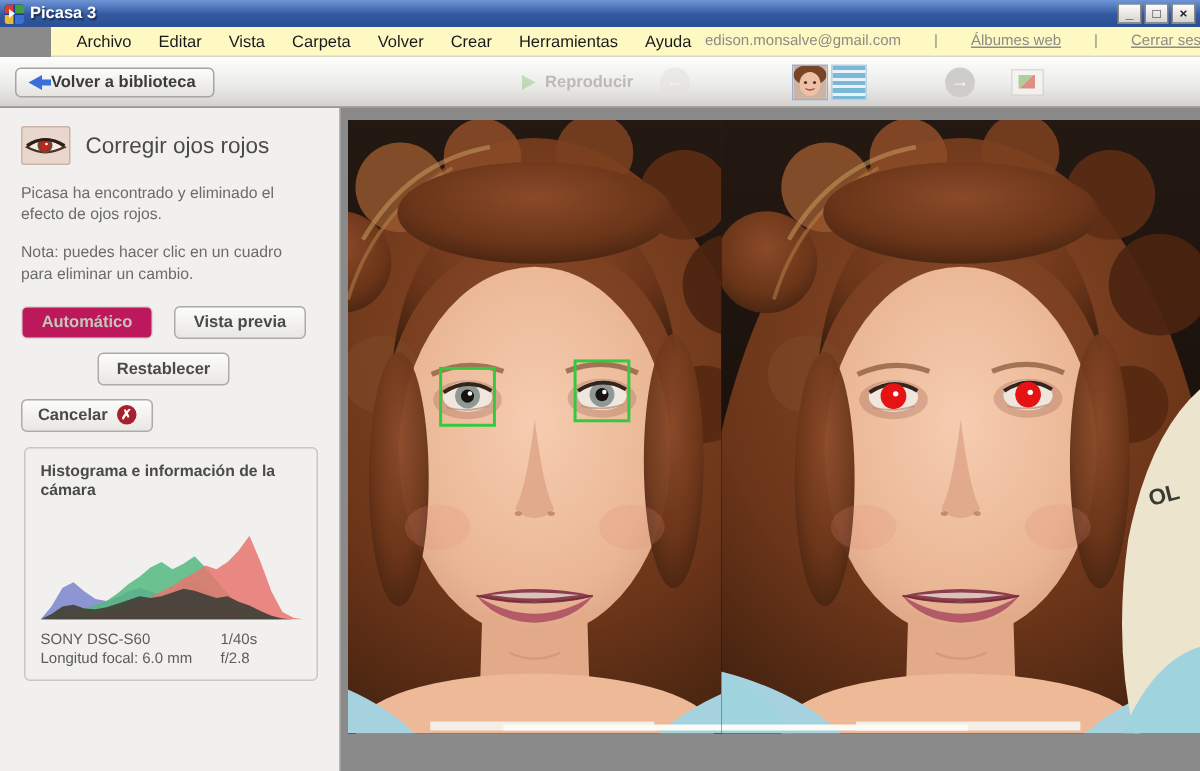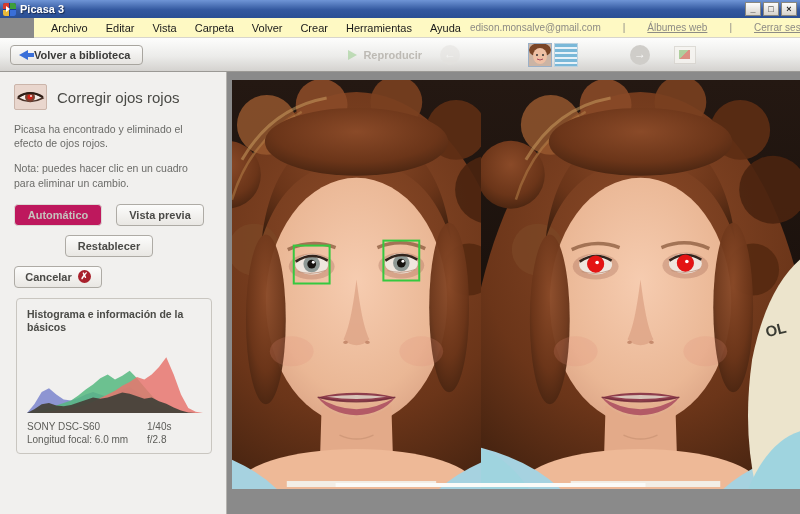--- a/index.html
+++ b/index.html
@@ -186,21 +186,21 @@
           </div>
           <div class="btn-row">
             <button class="pbtn">
               <span>Cancelar</span>
               <span class="mini-badge badge-x">✗</span>
             </button>
           </div>
         </div>
 
         <div class="hist-box">
-          <div class="hist-title">Histograma e información de la básicos</div>
+          <div class="hist-title">Histograma e información de la cámara</div>
           <svg id="hist-svg" class="hist-chart" width="176" height="62">
               <polygon points="0,62 0.0,62.0 7.3,53.3 14.7,40.9 22.0,37.2 29.3,43.4 36.7,48.4 44.0,49.6 51.3,47.1 58.7,43.4 66.0,40.9 73.3,43.4 80.7,45.9 88.0,43.4 95.3,38.4 102.7,36.0 110.0,40.9 117.3,47.1 124.7,53.3 132.0,57.0 139.3,59.5 146.7,60.8 154.0,61.4 161.3,62.0 168.7,62.0 176.0,62.0 176,62" fill="#7b85cc" fill-opacity="0.85"></polygon>
               <polygon points="0,62 0.0,62.0 7.3,61.4 14.7,59.5 22.0,57.0 29.3,54.6 36.7,52.1 44.0,49.6 51.3,44.6 58.7,38.4 66.0,33.5 73.3,27.3 80.7,23.6 88.0,28.5 95.3,24.8 102.7,19.8 110.0,27.3 117.3,36.0 124.7,44.6 132.0,52.1 139.3,56.4 146.7,58.9 154.0,60.8 161.3,61.4 168.7,62.0 176.0,62.0 176,62" fill="#55b97f" fill-opacity="0.85"></polygon>
               <polygon points="0,62 0.0,62.0 7.3,62.0 14.7,61.4 22.0,60.8 29.3,59.5 36.7,58.3 44.0,57.0 51.3,55.8 58.7,53.3 66.0,50.8 73.3,47.1 80.7,43.4 88.0,39.7 95.3,34.7 102.7,31.0 110.0,26.0 117.3,28.5 124.7,23.6 132.0,16.1 139.3,6.2 146.7,23.6 154.0,43.4 161.3,57.0 168.7,60.8 176.0,62.0 176,62" fill="#e8756e" fill-opacity="0.85"></polygon>
               <polygon points="0,62 0.0,62.0 7.3,58.3 14.7,53.3 22.0,52.1 29.3,54.6 36.7,55.2 44.0,53.9 51.3,51.5 58.7,49.0 66.0,46.5 73.3,47.7 80.7,46.5 88.0,44.0 95.3,41.5 102.7,42.8 110.0,45.3 117.3,47.7 124.7,46.5 132.0,50.2 139.3,52.7 146.7,56.4 154.0,59.5 161.3,61.4 168.7,62.0 176.0,62.0 176,62" fill="#46423a" fill-opacity="0.95"></polygon>
             </svg>
           <div class="cam-grid">
             <span>SONY DSC-S60</span>
             <span>1/40s</span>
             <span>Longitud focal: 6.0 mm</span>

